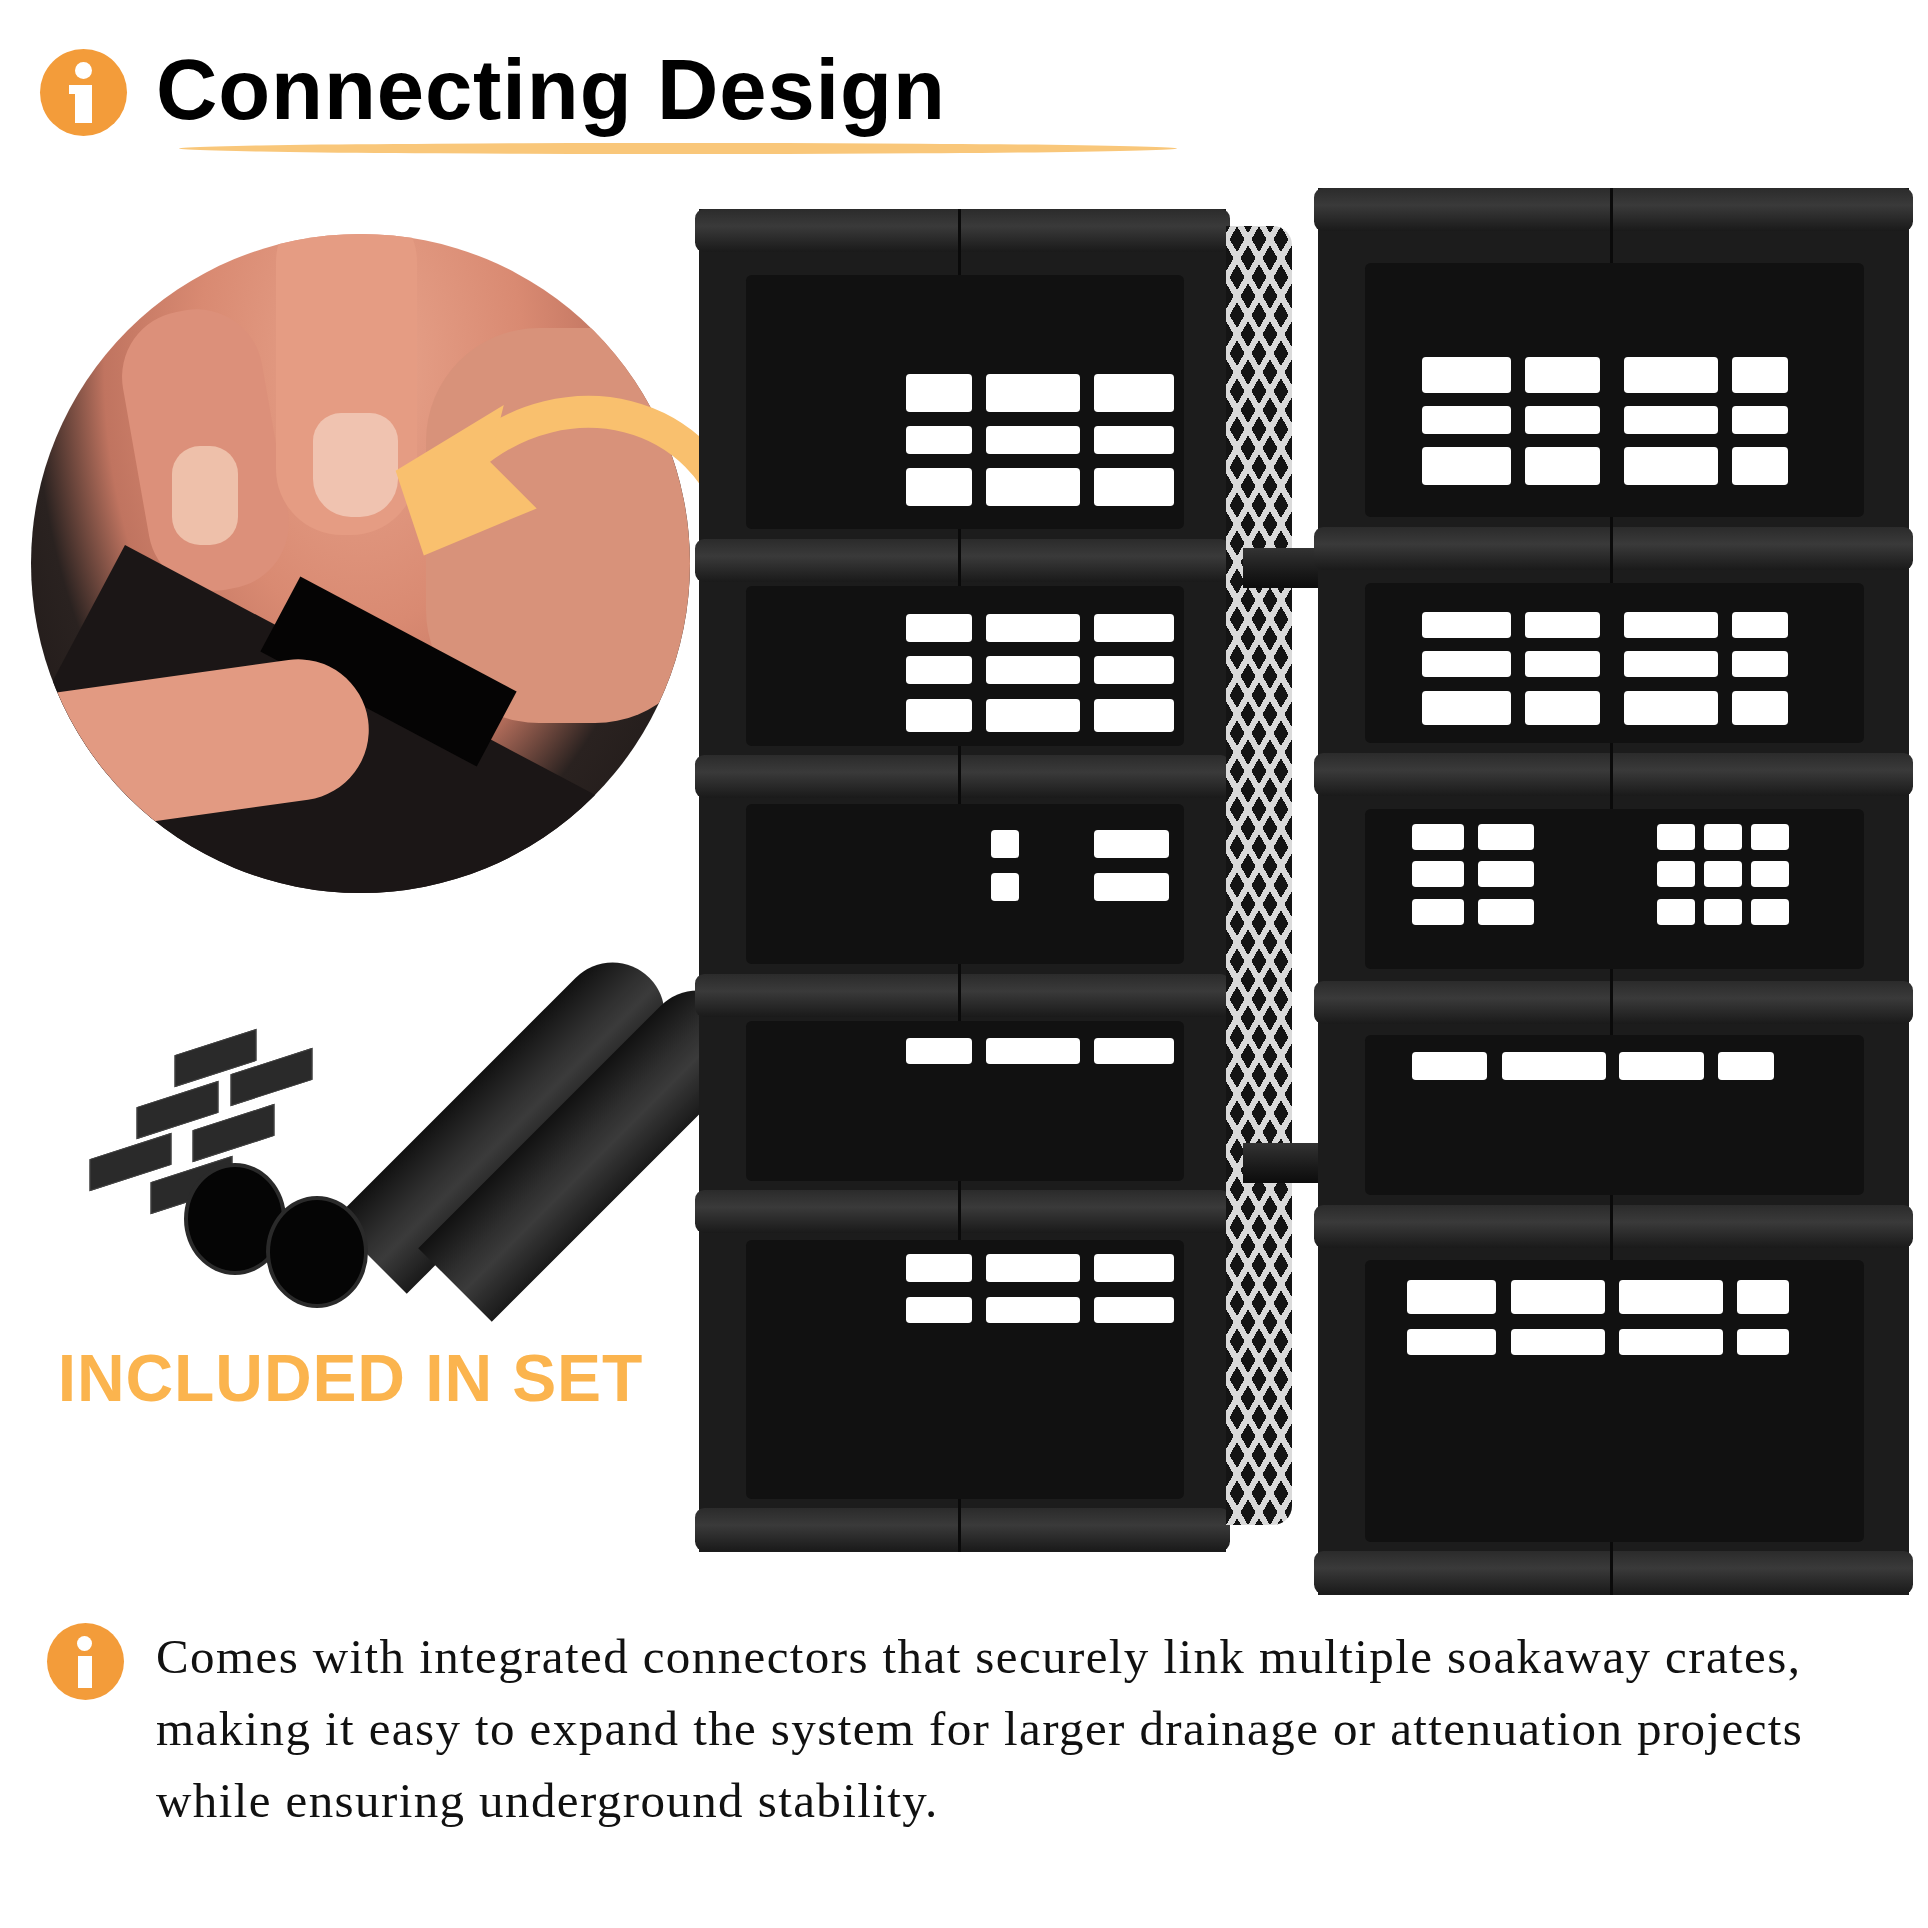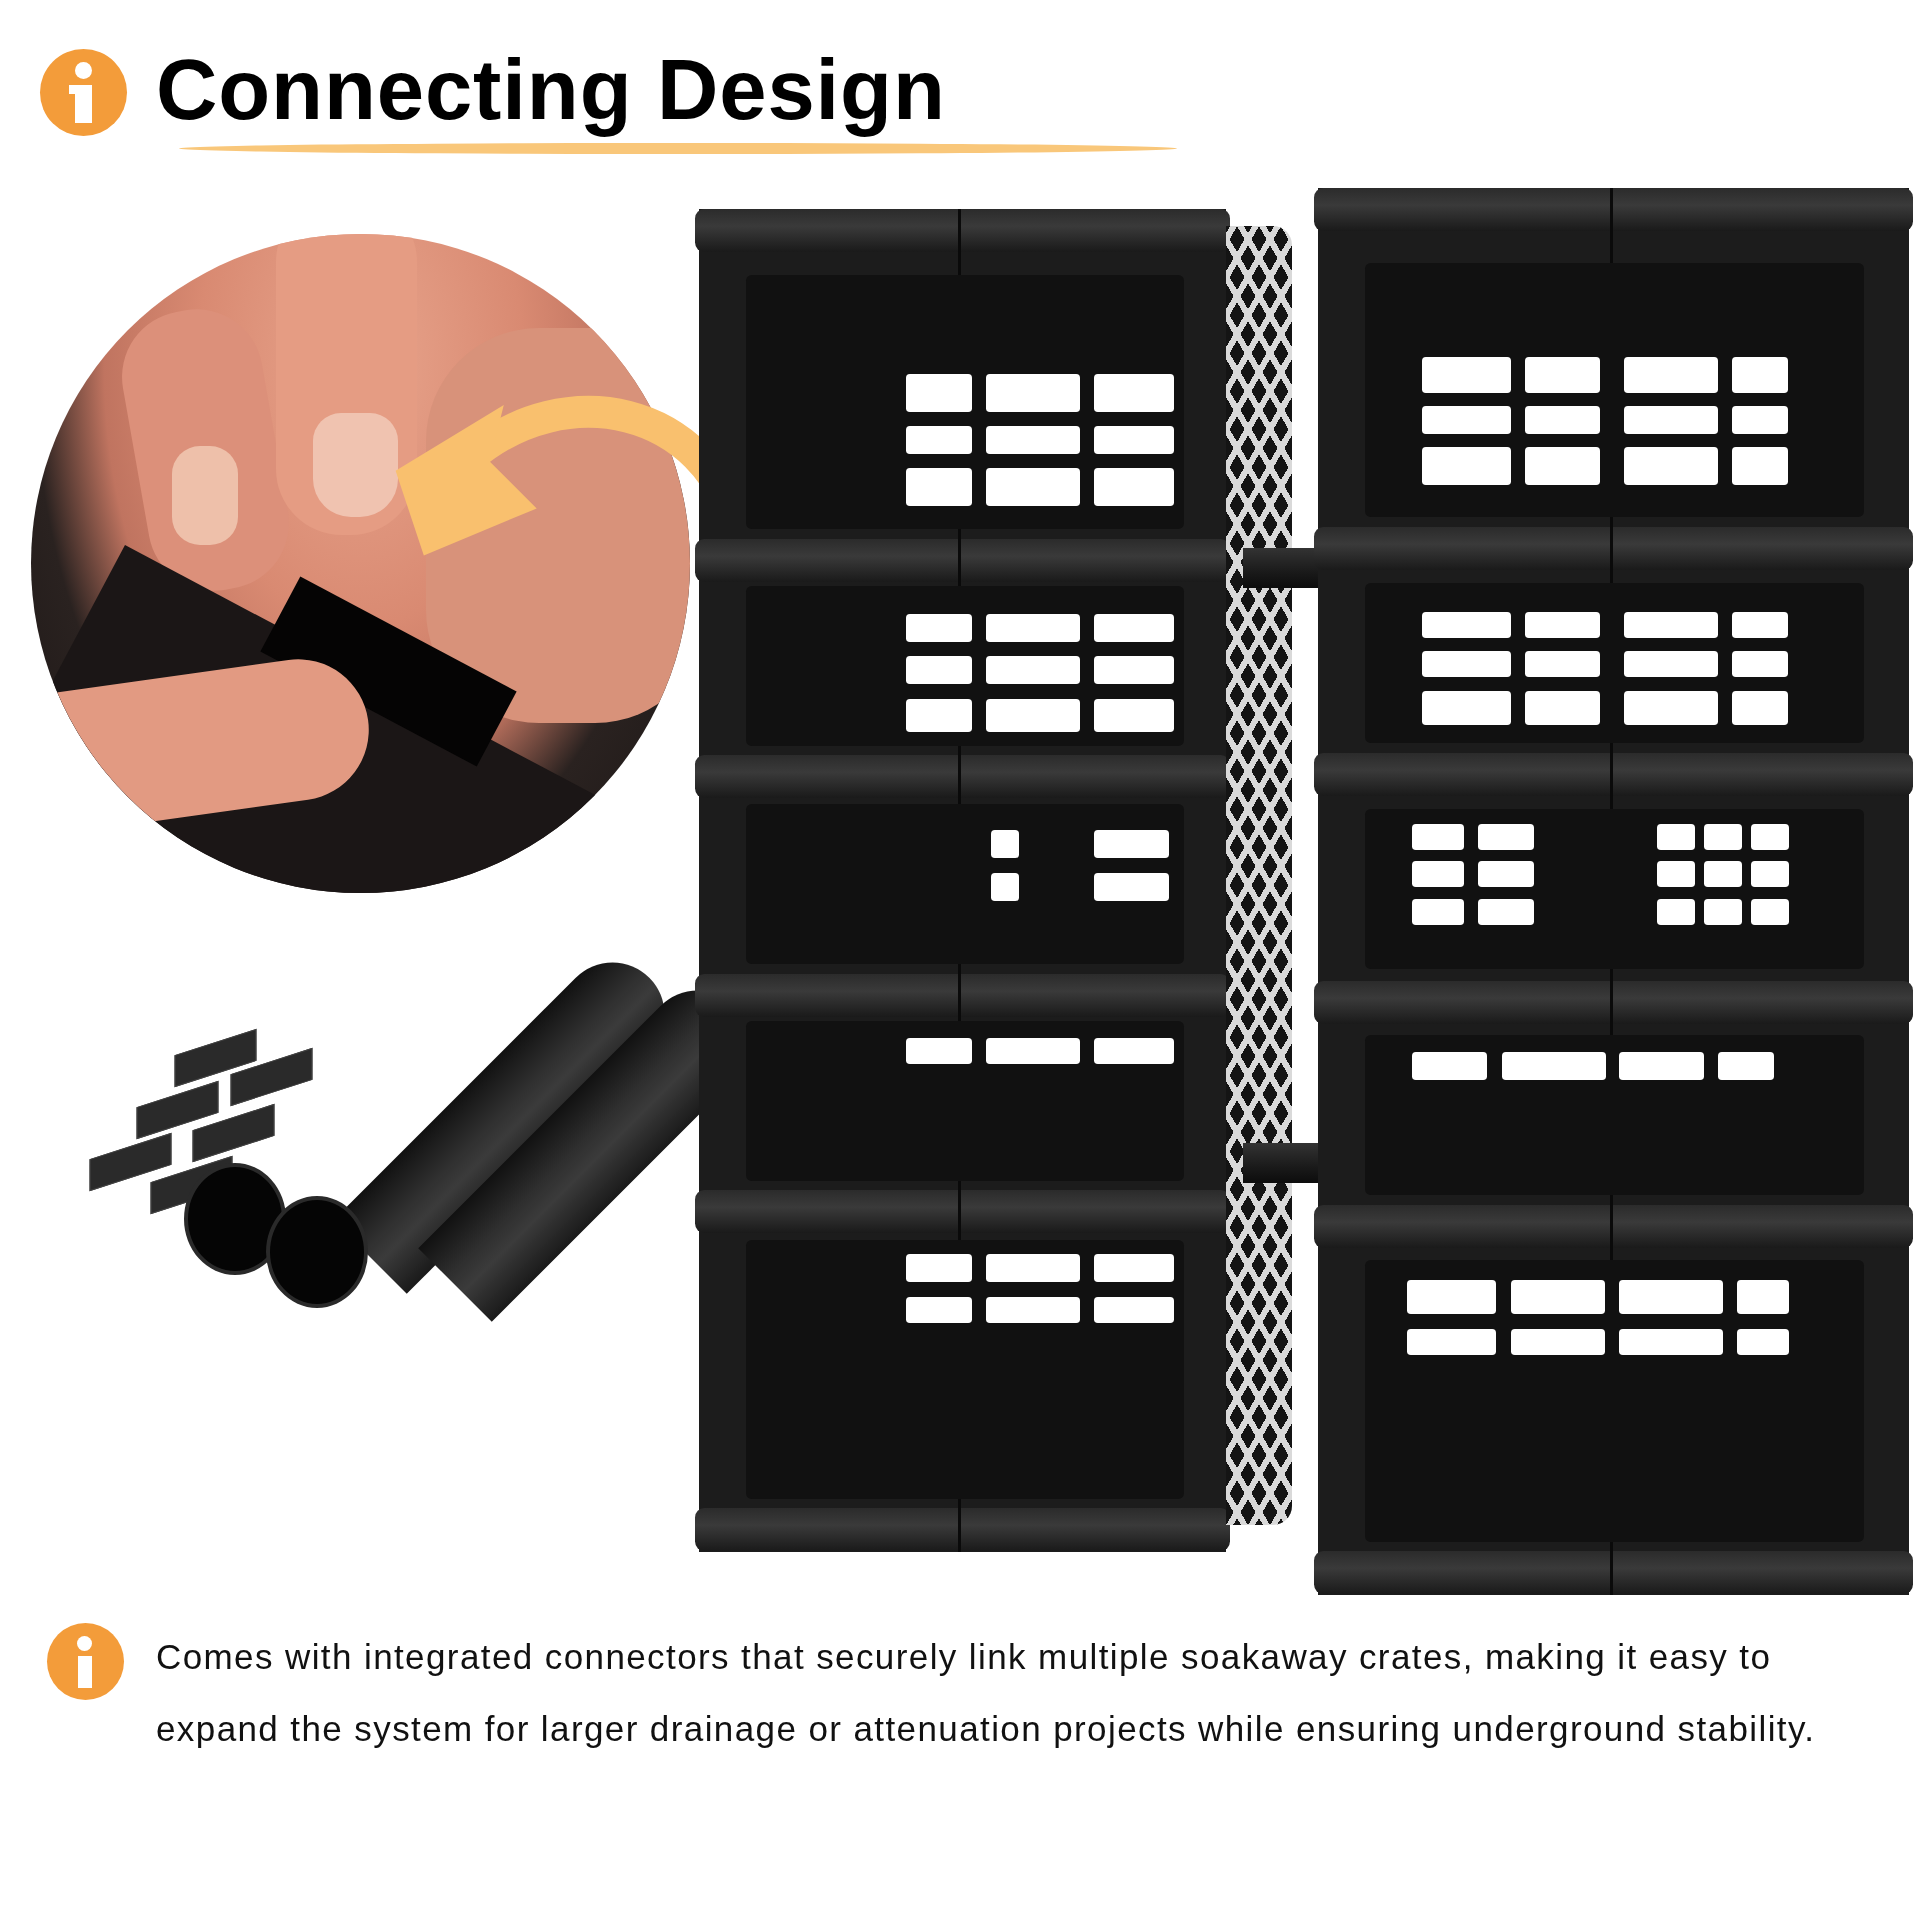--- a/index.html
+++ b/index.html
@@ -46,21 +46,21 @@
       repeating-linear-gradient(60deg, transparent 0 13px, #d9d9d9 13px 19px),
       repeating-linear-gradient(-60deg, transparent 0 13px, #d9d9d9 13px 19px),
       #141414; }
   .seam { position:absolute; width:2.8px; background:#0a0a0a; }
   .rod { position:absolute; height:40px; background:linear-gradient(180deg,#333 0%,#1a1a1a 60%,#0c0c0c 100%); }
 
   
   .bottom-icon { left:47px; top:1623px; width:77px; height:77px; border-radius:50%; background:#F39C3A; }
   .bottom-icon .dot { position:absolute; left:30px; top:13px; width:15px; height:15px; border-radius:50%; background:#fff; }
   .bottom-icon .stem { position:absolute; left:31px; top:33px; width:14px; height:32px; background:#fff; }
-  .desc { left:156px; top:1621px; width:1733px; font-family:Liberation Sans, sans-serif; font-size:35px; line-height:72px; color:#111; letter-spacing:1.4px; }
+  .desc { left:156px; top:1621px; width:1733px; font-family:Liberation Serif, serif; font-size:49px; line-height:72px; color:#111; letter-spacing:1.4px; }
 </style>
 </head>
 <body>
 
 <div class="abs info-icon" style="left:40px; top:49px;">
   <span class="dot"></span>
     <span class="serif"></span>
     <span class="stem"></span>
 </div>
 <div class="abs title">Connecting Design</div>
@@ -89,20 +89,21 @@
   <div class="clip" style="left:160px; top:132px;"></div>
   <div class="clip" style="left:122px; top:188px;"></div>
   <div class="clip" style="left:80px; top:240px;"></div>
   <div class="tube" style="left:245px; top:-66px;"></div>
   <div class="tube" style="left:330px; top:-38px;"></div>
   <div class="tube-end" style="left:111px; top:235px;"></div>
   <div class="tube-end" style="left:193px; top:268px;"></div>
 </div>
 
 <div class="abs connectors-label">
+  <div>INCLUDED IN SET</div>
 </div>
 
 <div class="abs crate" style="left:699px; top:209px; width:527px; height:1343px;">
   <div class="crate-bar" style="top:0px;"></div>
   <div class="crate-bar" style="top:330px;"></div>
   <div class="crate-bar" style="top:546px;"></div>
   <div class="crate-bar" style="top:765px;"></div>
   <div class="crate-bar" style="top:981px;"></div>
   <div class="crate-bar" style="top:1299px;"></div>
   <div class="seam" style="left:259px; top:0; height:1343px;"></div>

